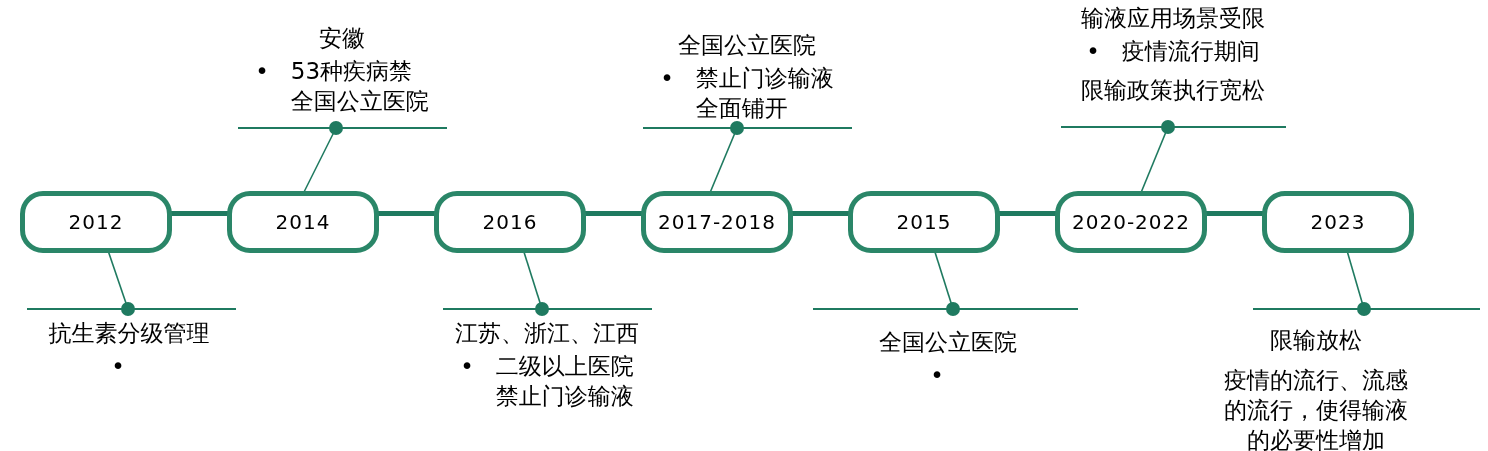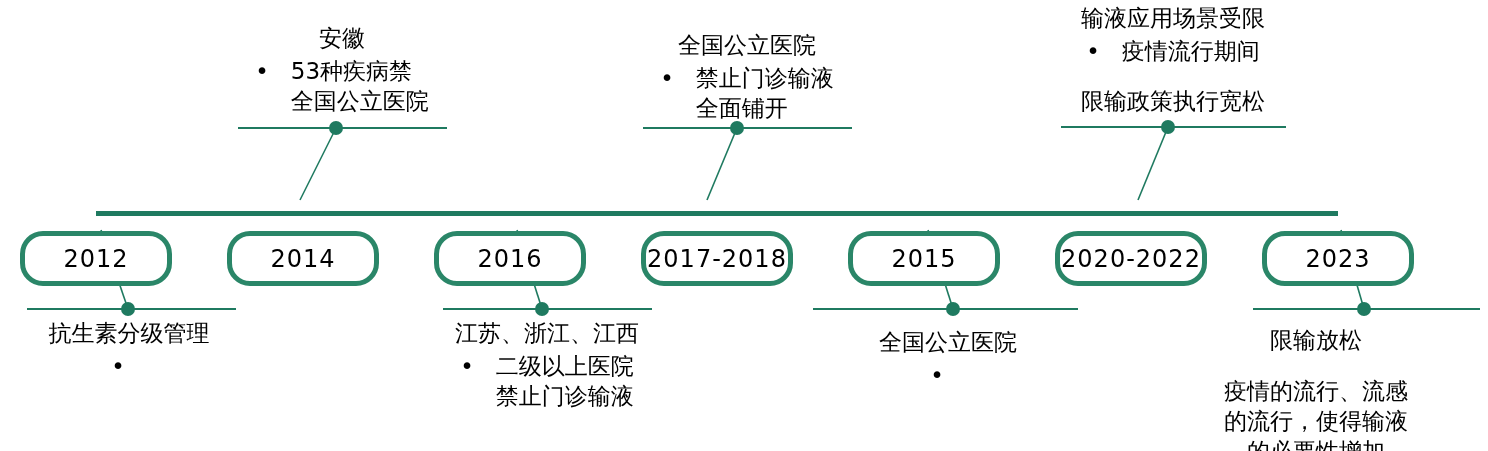--- a/index.html
+++ b/index.html
@@ -28,32 +28,31 @@
     width:1488px;height:451px;
   }
   .axis-line{stroke:var(--line);stroke-width:5;}
   .leader{stroke:var(--line);stroke-width:1.6;}
   .underline{stroke:var(--line);stroke-width:2.2;}
   .dot{fill:var(--line);}
   .pill{
     position:absolute;
     top:191px;
     width:152px;
-    height:55px;
+    height:62px;
     box-sizing:border-box;
     background:var(--pill-bg);
     border:5px solid var(--pill-border);
     border-radius:23px;
     display:flex;
     align-items:center;
     justify-content:center;
-    font-size:24px;
+    font-size:20px;
     letter-spacing:1px;
     color:var(--text);
-    margin-top:40px;
   }
   .ann{
     position:absolute;
     display:flex;
     flex-direction:column;
     font-size:23px;
     line-height:30px;
     color:var(--text);
   }
   .ann-title{
@@ -67,21 +66,21 @@
     margin-top:2px;
   }
   .bullet{
     margin-right:22px;
   }
   .ann-text{
     white-space:pre-line;
     text-align:left;
   }
   .ann-extra{
-    margin-top:20px;
+    margin-top:9px;
     white-space:pre-line;
     text-align:center;
   }
 </style>
 </head>
 <body>
 
 <div class="canvas">
 
   <svg class="lines" viewBox="0 0 1488 451">

